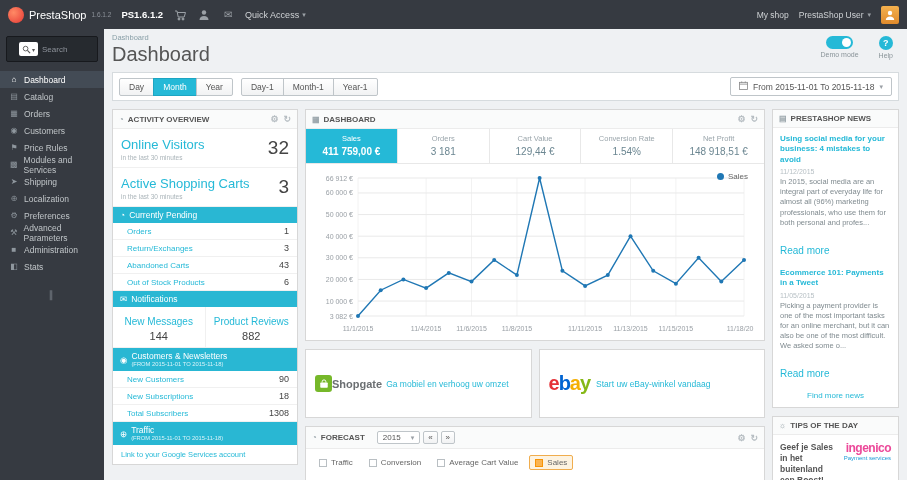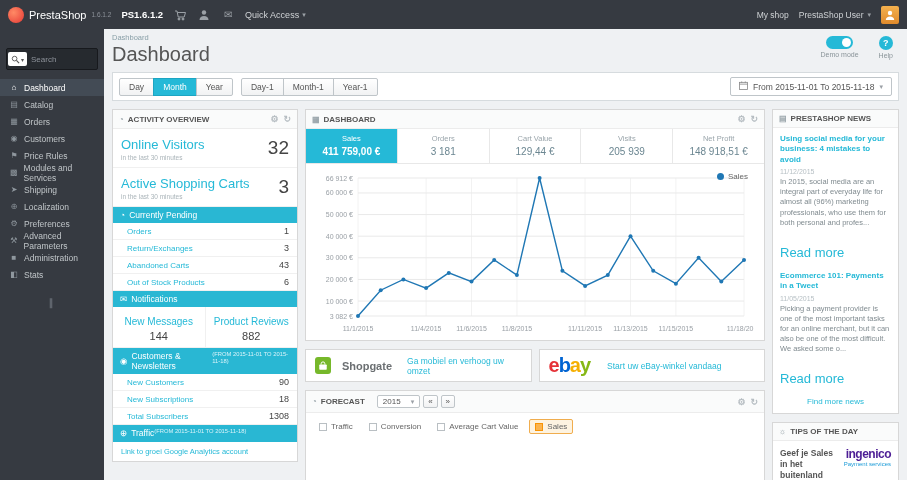--- a/index.html
+++ b/index.html
@@ -21,22 +21,22 @@
   .tb-icon svg { width:12px; height:12px; }
   .tb-link { display:flex; align-items:center; gap:3px; font-size:9px; color:#d0d3d6; cursor:pointer; }
   .caret { font-size:7px; color:#9ba0a6; }
   .tb-right { margin-left:auto; display:flex; align-items:center; gap:10px; font-size:8.5px; }
   .tb-right a { color:#cfd2d5; text-decoration:none; cursor:pointer; display:flex; align-items:center; gap:4px; }
   .avatar { width:18px; height:18px; border-radius:2px; background:linear-gradient(#f5b14e,#e08a2c);
             display:inline-flex; align-items:center; justify-content:center; color:#fff; font-size:10px; cursor:pointer; }
 
   
   .sidebar { position:absolute; top:29px; left:0; bottom:0; width:104px; background:#363a41; }
-  .side-search { margin:19px 6px 9px; height:22px; display:flex; align-items:center;
-                 background:#262a2f; border:1px solid #17191d; border-radius:2px; padding:1px; }
+  .side-search { margin:7px 6px 9px; height:22px; display:flex; align-items:center;
+                 background:#262a2f; border:1px solid #17191d; border-radius:2px; padding:12px; }
   .search-chip { background:#fff; border-radius:2px; height:14px; display:flex; align-items:center;
                  padding:0 3px; gap:1px; cursor:pointer; }
   .search-chip .caret { color:#555; font-size:6px; }
   .side-search input { flex:1; width:50px; background:transparent; border:none; outline:none;
                        color:#ccc; font-size:8px; padding:0 4px; }
   .side-search input::placeholder { color:#8d929a; }
   .menu { list-style:none; }
   .menu li { display:flex; align-items:center; gap:5px; height:17px; padding-left:9px;
              font-size:8.5px; color:#c1c6c9; cursor:pointer; }
   .menu li.active { background:#434b55; color:#fff; }
@@ -83,21 +83,21 @@
   .ph-tools span { cursor:pointer; }
 
   
   .stat-line { display:flex; align-items:center; padding:6px 8px; border-bottom:1px solid #f0f0f0; }
   .cyan-link { color:#25b9d7; text-decoration:none; cursor:pointer; }
   .stat-line .cyan-link { font-size:13px; }
   .sub { font-size:6.5px; color:#aab4b9; margin-top:1px; }
   .big-num { margin-left:auto; font-size:19px; color:#444; }
   .cyan-bar { background:#29b7d3; color:#fff; padding:3px 7px; font-size:8.5px; display:flex; align-items:center; gap:4px; }
   .cyan-bar .bar-sub { font-size:5.8px; color:#d8f3f9; }
-  .bar-col { display:flex; flex-direction:row; line-height:1.2; }
+  .bar-col { display:flex; flex-direction:column; line-height:1.2; }
   .mini-row { display:flex; align-items:center; justify-content:space-between;
               padding:3px 8px 3px 14px; border-bottom:1px solid #f0f0f0; font-size:8px; }
   .mini-row .val { color:#444; font-size:9px; }
   .notif-cols { display:flex; text-align:center; border-bottom:1px solid #f0f0f0; }
   .notif-col { flex:1; padding:4px 2px 5px; cursor:pointer; }
   .notif-col + .notif-col { border-left:1px solid #f0f0f0; }
   .notif-col .cyan-link { font-size:10px; }
   .notif-col .nval { font-size:11px; color:#444; margin-top:1px; }
   .ga-row { padding:5px 8px; font-size:7.5px; }
 
@@ -110,22 +110,22 @@
   .kpi.active { background:#25b9d7; }
   .kpi.active .k-label, .kpi.active .k-value { color:#fff; }
   .kpi.active .k-value { font-weight:bold; }
   .chart-wrap { position:relative; padding:4px 4px 0; }
   .chart-legend { position:absolute; top:8px; right:16px; display:flex; align-items:center; gap:4px;
                   font-size:8px; color:#666; }
   .legend-dot { width:7px; height:7px; border-radius:50%; background:#1f77b4; display:inline-block; }
 
   
   .ad-row { display:flex; gap:7px; }
-  .ad { flex:1; background:#fff; border:1px solid #d7d7d7; display:flex; align-items:center; gap:11px;
-        padding:4px 9px; }
+  .ad { flex:1; background:#fff; border:1px solid #d7d7d7; display:flex; align-items:center; gap:0;
+        padding:22px 9px; }
   .ad .cyan-link { font-size:8.5px; }
   .shopgate-sq { width:17px; height:17px; border-radius:3px; background:#76b82a; display:inline-flex;
                  align-items:center; justify-content:center; }
   .shopgate-name { font-size:11px; font-weight:bold; color:#6b6f72; margin-right:4px; }
   .ebay-logo { font-size:20px; font-weight:bold; letter-spacing:-1px; margin-right:6px; }
 
   
   .f-controls { margin-left:8px; display:flex; gap:3px; align-items:center; font-weight:normal; }
   .f-select { border:1px solid #bfc5c9; background:#fff; border-radius:2px; padding:1px 5px;
               font-size:8px; color:#555; display:flex; align-items:center; gap:10px; cursor:pointer; }
@@ -137,26 +137,26 @@
   .fl-box { width:8px; height:8px; border:1px solid #b9bfc3; background:#fff; display:inline-block; }
   .fl-item.active { background:#fdf3e1; border:1px solid #f0ad4e; }
   .fl-item.active .fl-box { background:#fbb450; border-color:#f89406; }
   .forecast-body { height:70px; }
 
   
   .news-item { padding:6px 7px 4px; }
   .news-title { font-size:8px; font-weight:bold; line-height:1.3; display:block; }
   .news-date { font-size:7px; color:#b7c0c5; margin:3px 0 2px; }
   .news-body { font-size:7.5px; color:#808b90; line-height:1.35; }
-  .read-more { font-size:13px; display:inline-block; margin-top:17px; }
+  .read-more { font-size:10px; display:inline-block; margin-top:17px; }
   .find-more { text-align:center; padding:6px 4px 7px; font-size:8px; }
   .tip-top { display:flex; gap:4px; padding:7px 7px 4px; }
   .tip-headline { font-size:8.5px; font-weight:bold; color:#555; width:56px; line-height:1.3; }
   .ingenico { margin-left:auto; text-align:right; cursor:pointer; }
-  .ing-name { font-size:12px; font-weight:bold; color:#4c1d95; letter-spacing:-0.5px; line-height:1; }
+  .ing-name { font-size:12px; font-weight:bold; color:#ec4899; letter-spacing:-0.5px; line-height:1; }
   .ing-sub { font-size:6px; color:#1a9ad7; margin-top:1px; }
   .tip-body { font-size:7.5px; color:#808b90; line-height:1.42; padding:2px 7px 8px; }
 
   svg.axis-chart { display:block; }
 </style>
 </head>
 <body>
 
 <div class="app">
 
@@ -401,21 +401,21 @@
           </div>
 
           <div class="cyan-bar">
             <span>⊕</span>
             <span class="bar-col">
               <span>Traffic</span>
               <span class="bar-sub">(FROM 2015-11-01 TO 2015-11-18)</span>
             </span>
           </div>
           <div class="ga-row">
-            <a class="cyan-link">Link to groei Google Analytics account</a>
+            <a class="cyan-link">Link to your Google Services account</a>
           </div>
         </div>
       </section>
 
       <section class="col-mid">
         <div class="panel">
           <div class="panel-head">
             <span class="ph-icon">▦</span>
             <span>DASHBOARD</span>
             <span class="ph-tools">
@@ -431,22 +431,22 @@
             </div>
             <div class="kpi">
               <div class="k-label">Orders</div>
               <div class="k-value">3 181</div>
             </div>
             <div class="kpi">
               <div class="k-label">Cart Value</div>
               <div class="k-value">129,44 €</div>
             </div>
             <div class="kpi">
-              <div class="k-label">Visits</div>
-              <div class="k-value">205 939</div>
+              <div class="k-label">Conversion Rate</div>
+              <div class="k-value">1.54%</div>
             </div>
             <div class="kpi">
               <div class="k-label">Net Profit</div>
               <div class="k-value">148 918,51 €</div>
             </div>
           </div>
 
           <div class="chart-wrap">
             <div class="chart-legend">
               <span class="legend-dot"></span>

